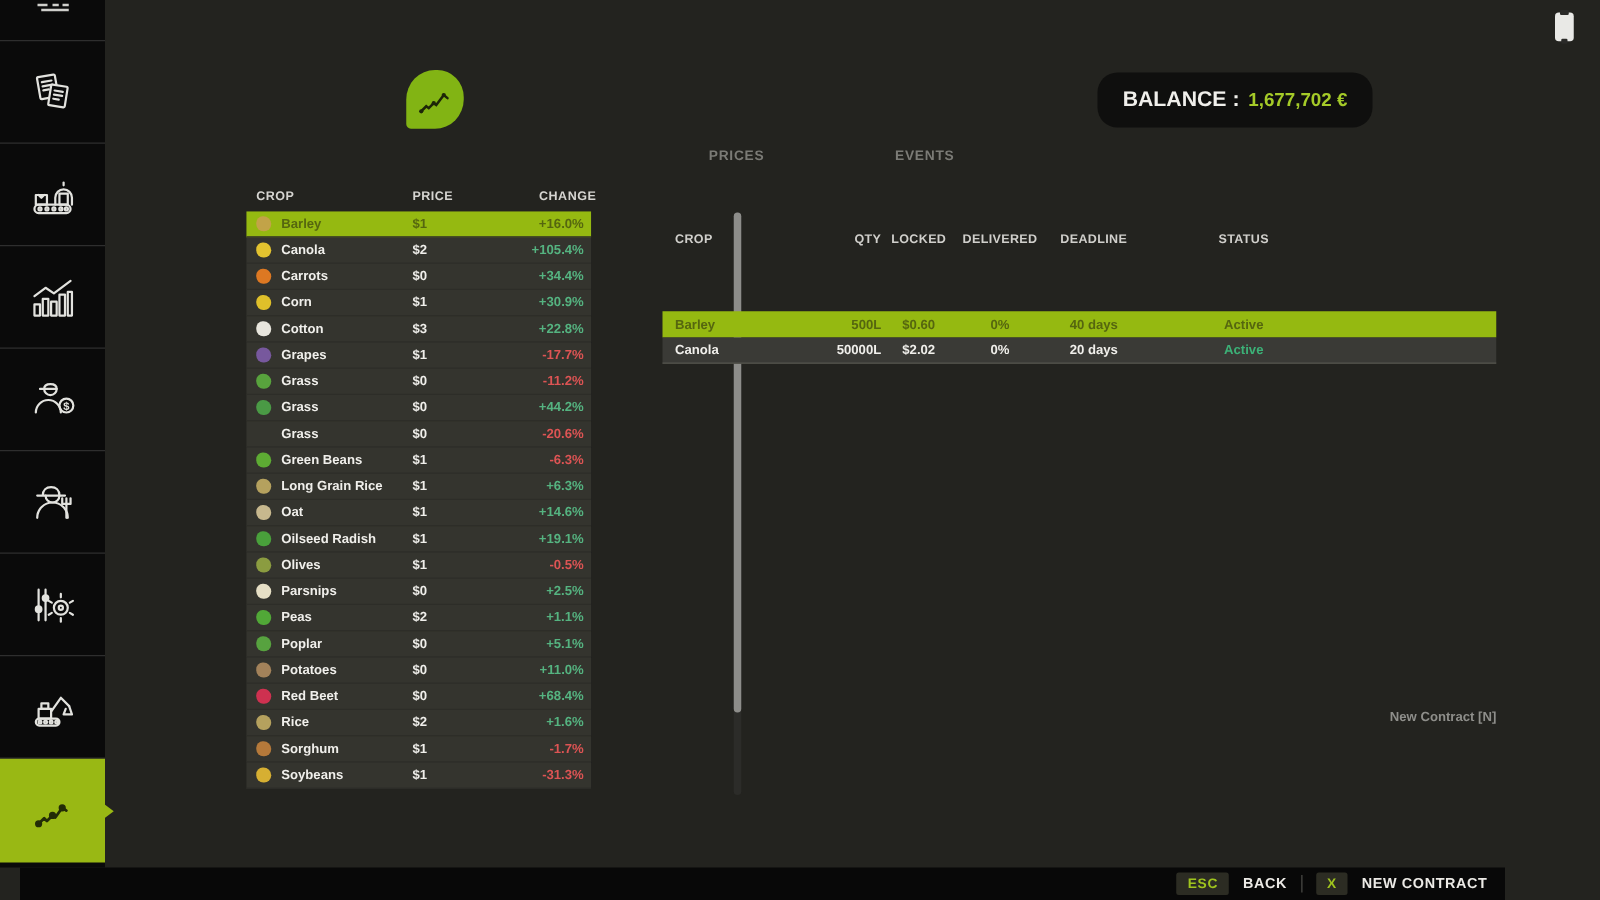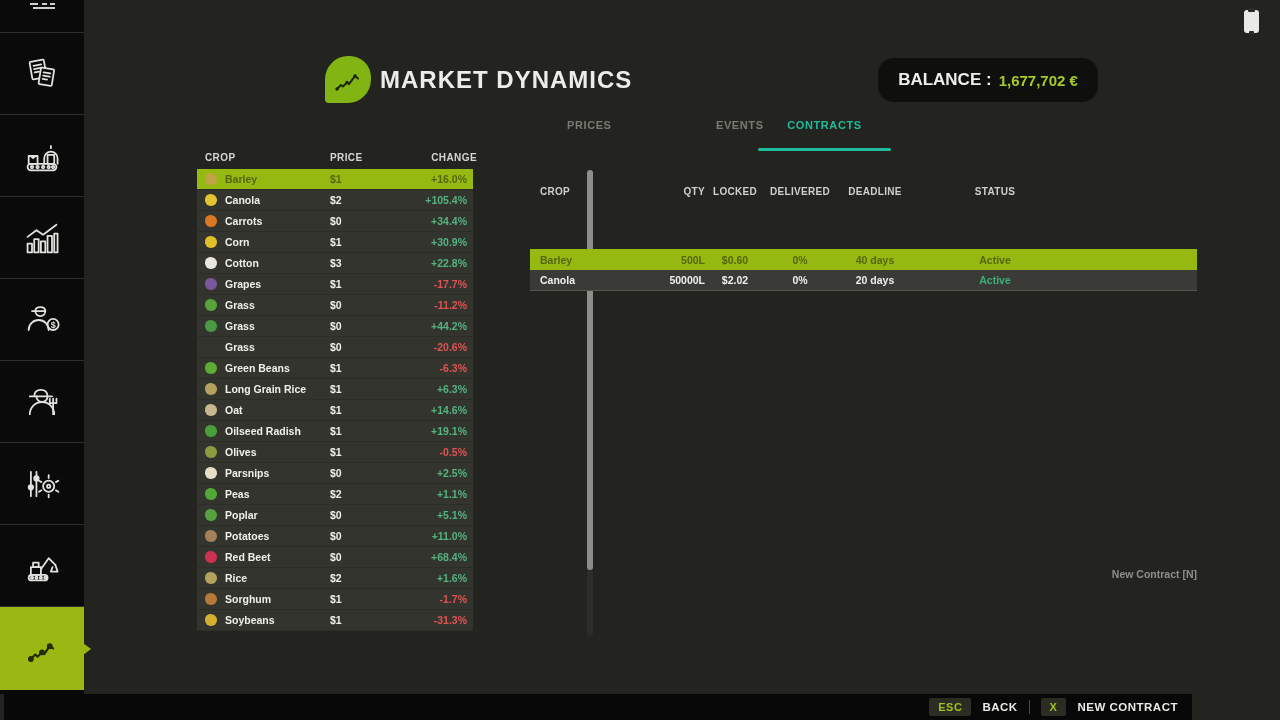--- a/index.html
+++ b/index.html
@@ -75,21 +75,21 @@
   .con-row.selected > span { color:#55660f !important; }
   .h-qty,  .cell-qty  { text-align:right; }
   .h-locked, .cell-locked, .h-delivered, .cell-delivered,
   .h-deadline, .cell-deadline, .h-status, .cell-status { text-align:center; }
   .cell-status.active-status { color:#3cb177 !important; }
   .con-row.selected .cell-status.active-status { color:#55660f !important; }
 
   .new-contract-hint { position:absolute; top:382px; right:0; font-size:10.5px; font-weight:700; color:#8e8e8a; }
 
   
-  .footer { position:absolute; left:4px; bottom:0; width:1188px; height:26px; background:#080808; z-index:10;
+  .footer { position:absolute; left:16px; bottom:0; width:1188px; height:26px; background:#080808; z-index:10;
       display:flex; align-items:center; justify-content:flex-end; gap:11px; padding-right:14px; }
   .key-badge { background:#2c2c23; color:#9fc41e; font-size:11px; font-weight:700; padding:3px 9px; border-radius:2px; letter-spacing:.5px; }
   .foot-label { color:#eceae6; font-size:11.5px; font-weight:700; letter-spacing:.5px; }
   .foot-sep { width:1px; height:14px; background:#4a4a46; }
 </style>
 </head>
 <body>
 
 <div class="sidebar">
   <div class="sb-partial">
@@ -196,32 +196,30 @@
 <div class="main">
 
   <div class="logo">
     <svg viewBox="0 0 36 36" style="stroke:#1d2608;fill:none;stroke-width:2;stroke-linecap:round">
       <path d="M7 27l4-4 2 1.5 4-4 2 1.5 6-8 3 2.5"></path>
       <circle cx="7" cy="27" r="1.7" fill="#1d2608" stroke="none"></circle>
         <circle cx="17" cy="20.5" r="1.7" fill="#1d2608" stroke="none"></circle>
         <circle cx="25" cy="14" r="1.7" fill="#1d2608" stroke="none"></circle>
     </svg>
   </div>
-  <div class="page-title">MARKET DYNAMICS</div>
 
   <div class="balance-pill">
     <span class="balance-label">BALANCE :</span>
     <span class="balance-value">1,677,702 €</span>
   </div>
 
   <div class="phone-icon"></div>
 
   <div class="tab tab-prices">PRICES</div>
   <div class="tab tab-events">EVENTS</div>
-  <div class="tab tab-contracts">CONTRACTS</div>
 
   <div class="commodities">
     <div class="com-head">
       <span class="h-crop">CROP</span>
       <span class="h-price">PRICE</span>
       <span class="h-change">CHANGE</span>
     </div>
     <div class="com-rows">
         <div class="com-row selected">
     <span class="crop-dot" style="background: rgb(194, 163, 72);"></span>

